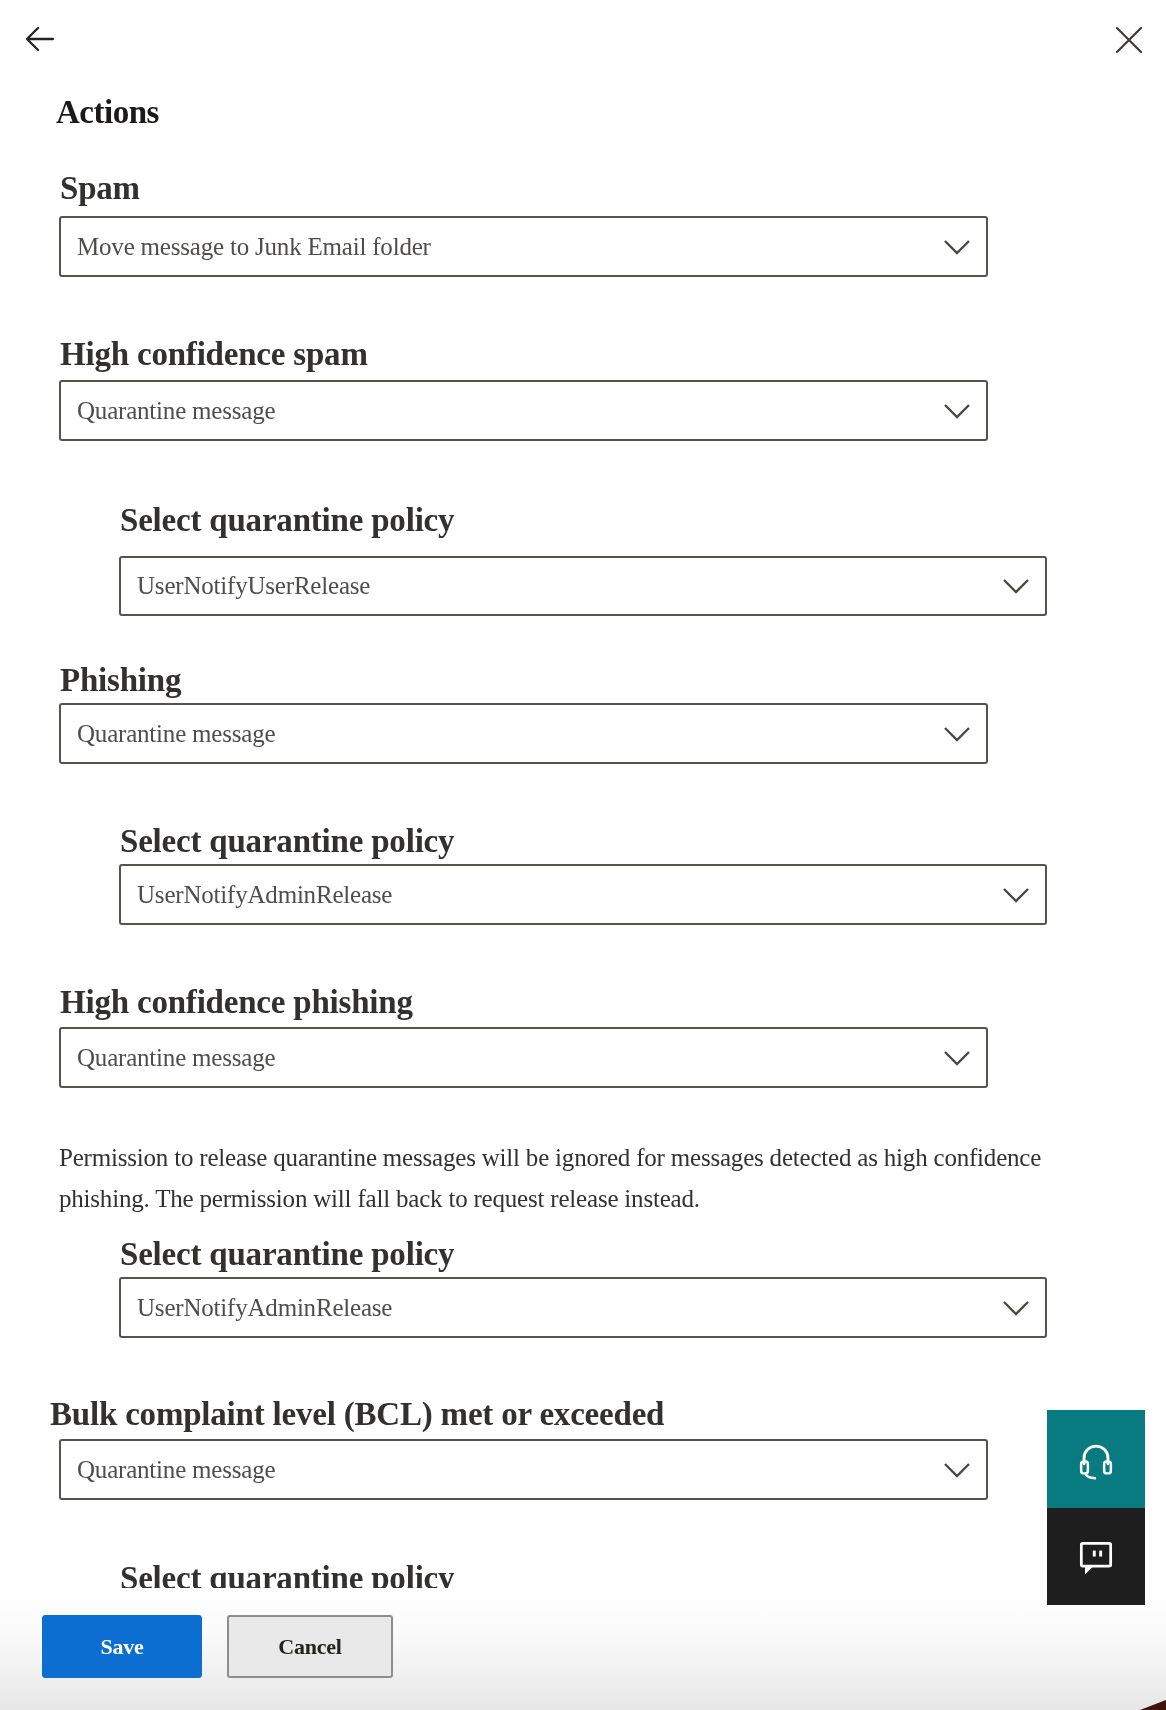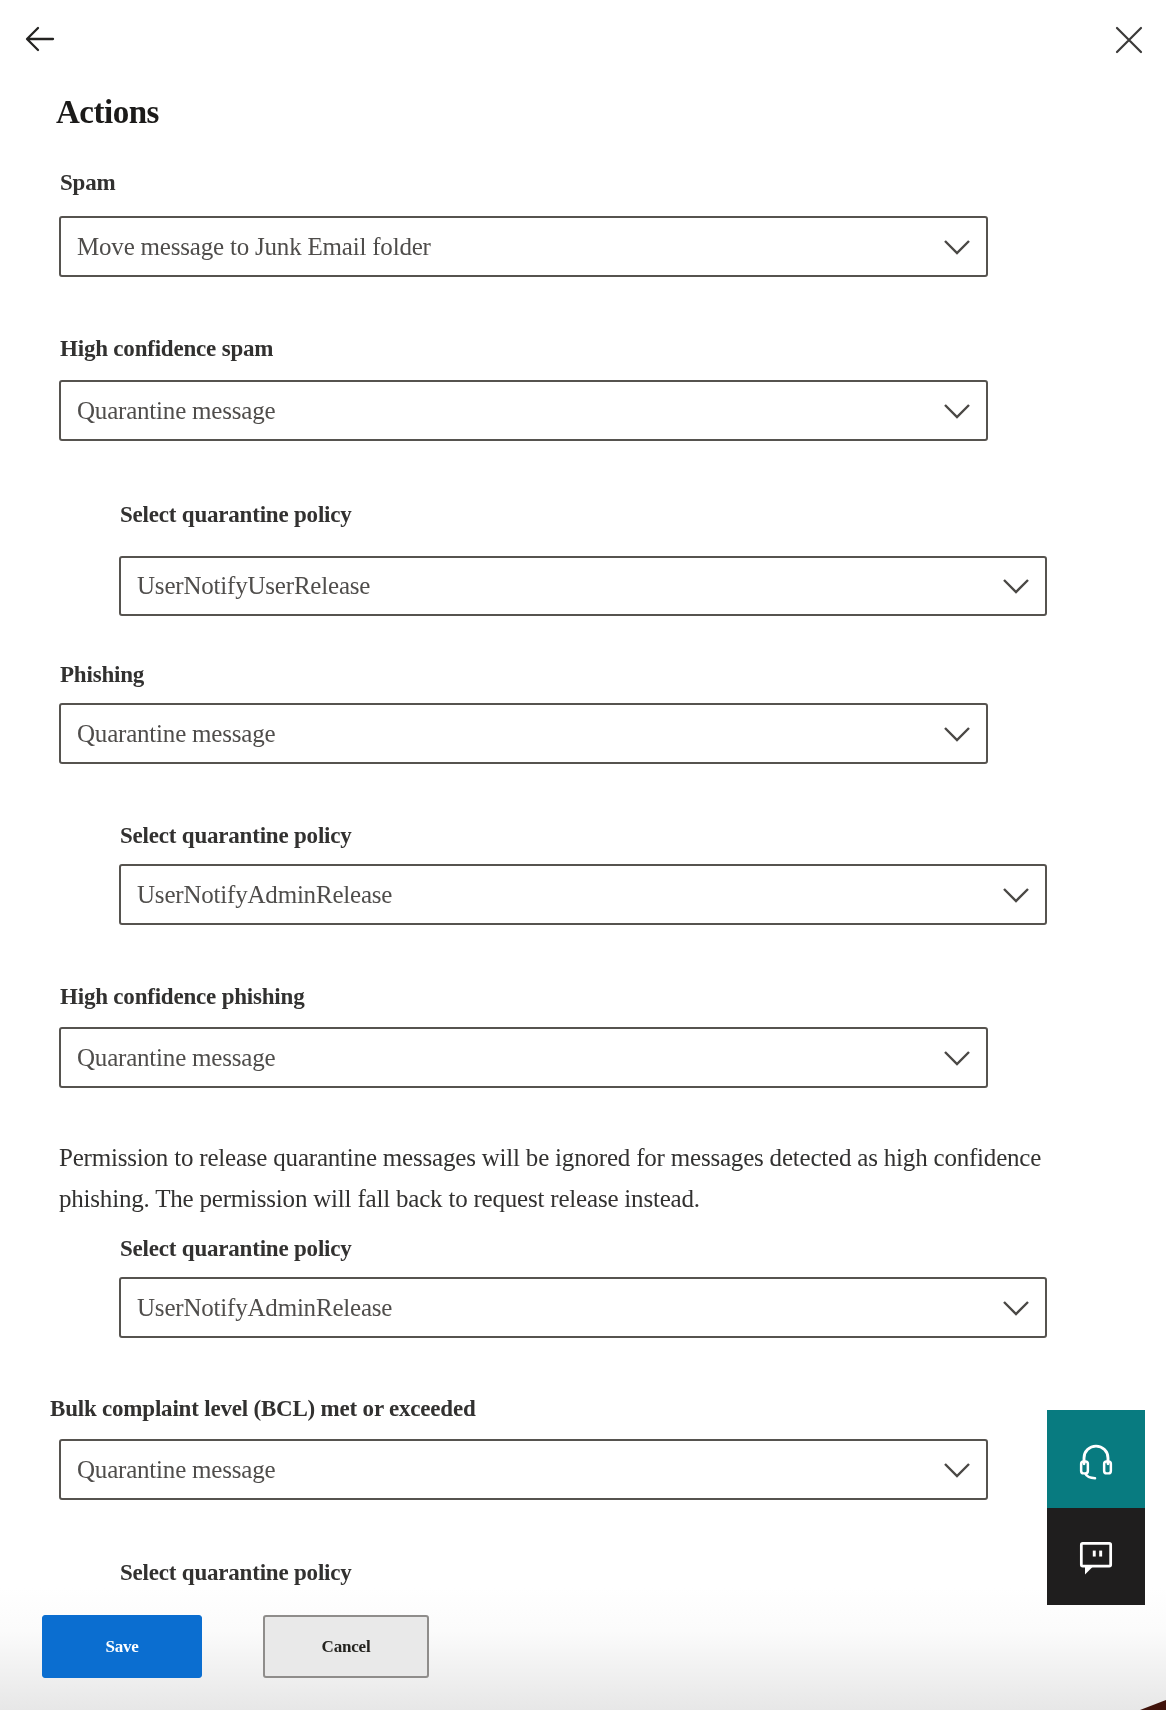--- a/index.html
+++ b/index.html
@@ -3,36 +3,36 @@
 <meta charset="utf-8">
 <style>
   html,body{margin:0;padding:0;background:#fff;}
   .canvas{
     position:relative;width:1166px;height:1710px;background:#ffffff;
     font-family:Liberation Serif, serif;overflow:hidden;
   }
   .icon-btn{position:absolute;background:none;border:none;padding:0;cursor:pointer;line-height:0;}
   .page-title{position:absolute;left:56px;top:94px;font-size:33px;font-weight:700;
     color:#1b1a19;letter-spacing:-0.5px;}
-  .lbl{position:absolute;font-size:23px;font-weight:600;color:#323130;letter-spacing:-0.2px;white-space:nowrap;}
+  .lbl{position:absolute;font-size:33px;font-weight:600;color:#323130;letter-spacing:-0.2px;white-space:nowrap;}
   .select{position:absolute;height:61px;box-sizing:border-box;background:#fff;
     border:2px solid #56534f;border-radius:3px;display:flex;align-items:center;
     padding:0 56px 0 16px;font-size:25px;color:#4f4d4b;cursor:pointer;letter-spacing:-0.2px;}
   .select .chev{position:absolute;right:14px;top:50%;transform:translateY(-50%);}
   .main-f{left:59px;width:929px;}
   .ind-f{left:119px;width:928px;}
   .note{position:absolute;left:59px;top:1137px;width:1015px;font-size:25px;line-height:41px;
     color:#323130;letter-spacing:-0.2px;}
   .clipped-lbl{z-index:1;}
   .footer{position:absolute;left:0;top:1588px;width:1166px;height:122px;z-index:2;
     background:linear-gradient(180deg,#ffffff 0%,#fbfbfb 35%,#e7e7e7 100%);}
   .btn{position:absolute;top:1615px;height:63px;z-index:3;border-radius:3px;
-    font-family:inherit;font-size:17px;font-weight:600;cursor:pointer;letter-spacing:-0.2px;}
+    font-family:inherit;font-size:22px;font-weight:600;cursor:pointer;letter-spacing:-0.2px;}
   .btn-save{left:42px;width:160px;background:#0b6ed0;border:1px solid #0b6ed0;color:#ffffff;}
-  .btn-cancel{left:227px;width:166px;background:#e9e9e9;border:2px solid #8f8d8b;color:#24231f;margin-left:36px;}
+  .btn-cancel{left:227px;width:166px;background:#e9e9e9;border:2px solid #8f8d8b;color:#24231f;}
   .help-btn{position:absolute;left:1047px;width:98px;height:98px;z-index:5;border:none;
     display:flex;align-items:center;justify-content:center;cursor:pointer;padding:0;}
   .help-headset{top:1410px;background:#087b80;}
   .help-chat{top:1508px;height:97px;background:#1f1e1e;}
   .corner-sliver{position:absolute;right:0;bottom:0;width:0;height:0;z-index:6;
     border-bottom:10px solid #40130b;border-left:26px solid transparent;}
 </style>
 </head>
 <body>
 

